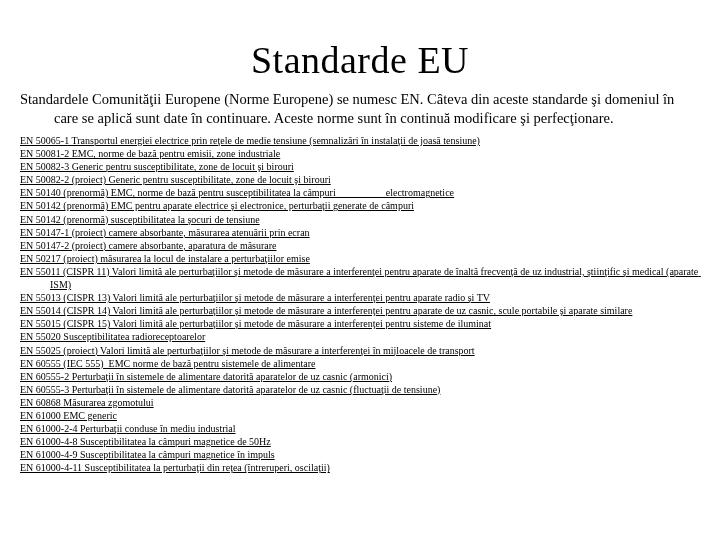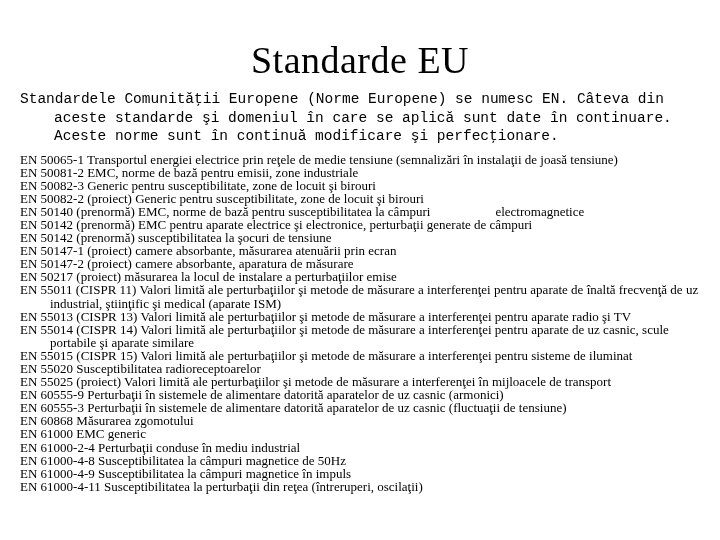--- a/index.html
+++ b/index.html
@@ -23,31 +23,31 @@
     line-height: 44px;
     margin-bottom: 8px;
     letter-spacing: 0.5px;
   }
   .intro {
     font-size: 14.5px;
     line-height: 18.5px;
     padding-left: 34px;
     text-indent: -34px;
     margin-bottom: 7px;
-    font-family: Liberation Mono, monospace;
   }
   .standards-list {
     width: 100%;
   }
   .std-item {
-    font-size: 13px;
+    font-size: 10px;
     line-height: 13.1px;
     padding-left: 30px;
     text-indent: -30px;
     white-space: pre-wrap;
+    text-decoration: underline;
   }
 </style>
 </head>
 <body>
 
 <div class="slide">
   <div class="title">Standarde EU</div>
 
   <div class="intro">Standardele Comunităţii Europene (Norme Europene) se numesc EN. Câteva din aceste standarde şi domeniul în care se aplică sunt date în continuare. Aceste norme sunt în continuă modificare şi perfecţionare.</div>
 
@@ -61,21 +61,22 @@
       <div class="std-item">EN 50142 (prenormă) susceptibilitatea la şocuri de tensiune</div>
       <div class="std-item">EN 50147-1 (proiect) camere absorbante, măsurarea atenuării prin ecran</div>
       <div class="std-item">EN 50147-2 (proiect) camere absorbante, aparatura de măsurare</div>
       <div class="std-item">EN 50217 (proiect) măsurarea la locul de instalare a perturbaţiilor emise</div>
       <div class="std-item">EN 55011 (CISPR 11) Valori limită ale perturbaţiilor şi metode de măsurare a interferenţei pentru aparate de înaltă frecvenţă de uz industrial, ştiinţific şi medical (aparate ISM)</div>
       <div class="std-item">EN 55013 (CISPR 13) Valori limită ale perturbaţiilor şi metode de măsurare a interferenţei pentru aparate radio şi TV</div>
       <div class="std-item">EN 55014 (CISPR 14) Valori limită ale perturbaţiilor şi metode de măsurare a interferenţei pentru aparate de uz casnic, scule portabile şi aparate similare</div>
       <div class="std-item">EN 55015 (CISPR 15) Valori limită ale perturbaţiilor şi metode de măsurare a interferenţei pentru sisteme de iluminat</div>
       <div class="std-item">EN 55020 Susceptibilitatea radioreceptoarelor</div>
       <div class="std-item">EN 55025 (proiect) Valori limită ale perturbaţiilor şi metode de măsurare a interferenţei în mijloacele de transport</div>
-      <div class="std-item">EN 60555-9 Perturbaţii în sistemele de alimentare datorită aparatelor de uz casnic (armonici)</div>
+      <div class="std-item">EN 60555 (IEC 555)  EMC norme de bază pentru sistemele de alimentare</div>
+      <div class="std-item">EN 60555-2 Perturbaţii în sistemele de alimentare datorită aparatelor de uz casnic (armonici)</div>
       <div class="std-item">EN 60555-3 Perturbaţii în sistemele de alimentare datorită aparatelor de uz casnic (fluctuaţii de tensiune)</div>
       <div class="std-item">EN 60868 Măsurarea zgomotului</div>
       <div class="std-item">EN 61000 EMC generic</div>
       <div class="std-item">EN 61000-2-4 Perturbaţii conduse în mediu industrial</div>
       <div class="std-item">EN 61000-4-8 Susceptibilitatea la câmpuri magnetice de 50Hz</div>
       <div class="std-item">EN 61000-4-9 Susceptibilitatea la câmpuri magnetice în impuls</div>
       <div class="std-item">EN 61000-4-11 Susceptibilitatea la perturbaţii din reţea (întreruperi, oscilaţii)</div>
     </div>
 </div>
 

